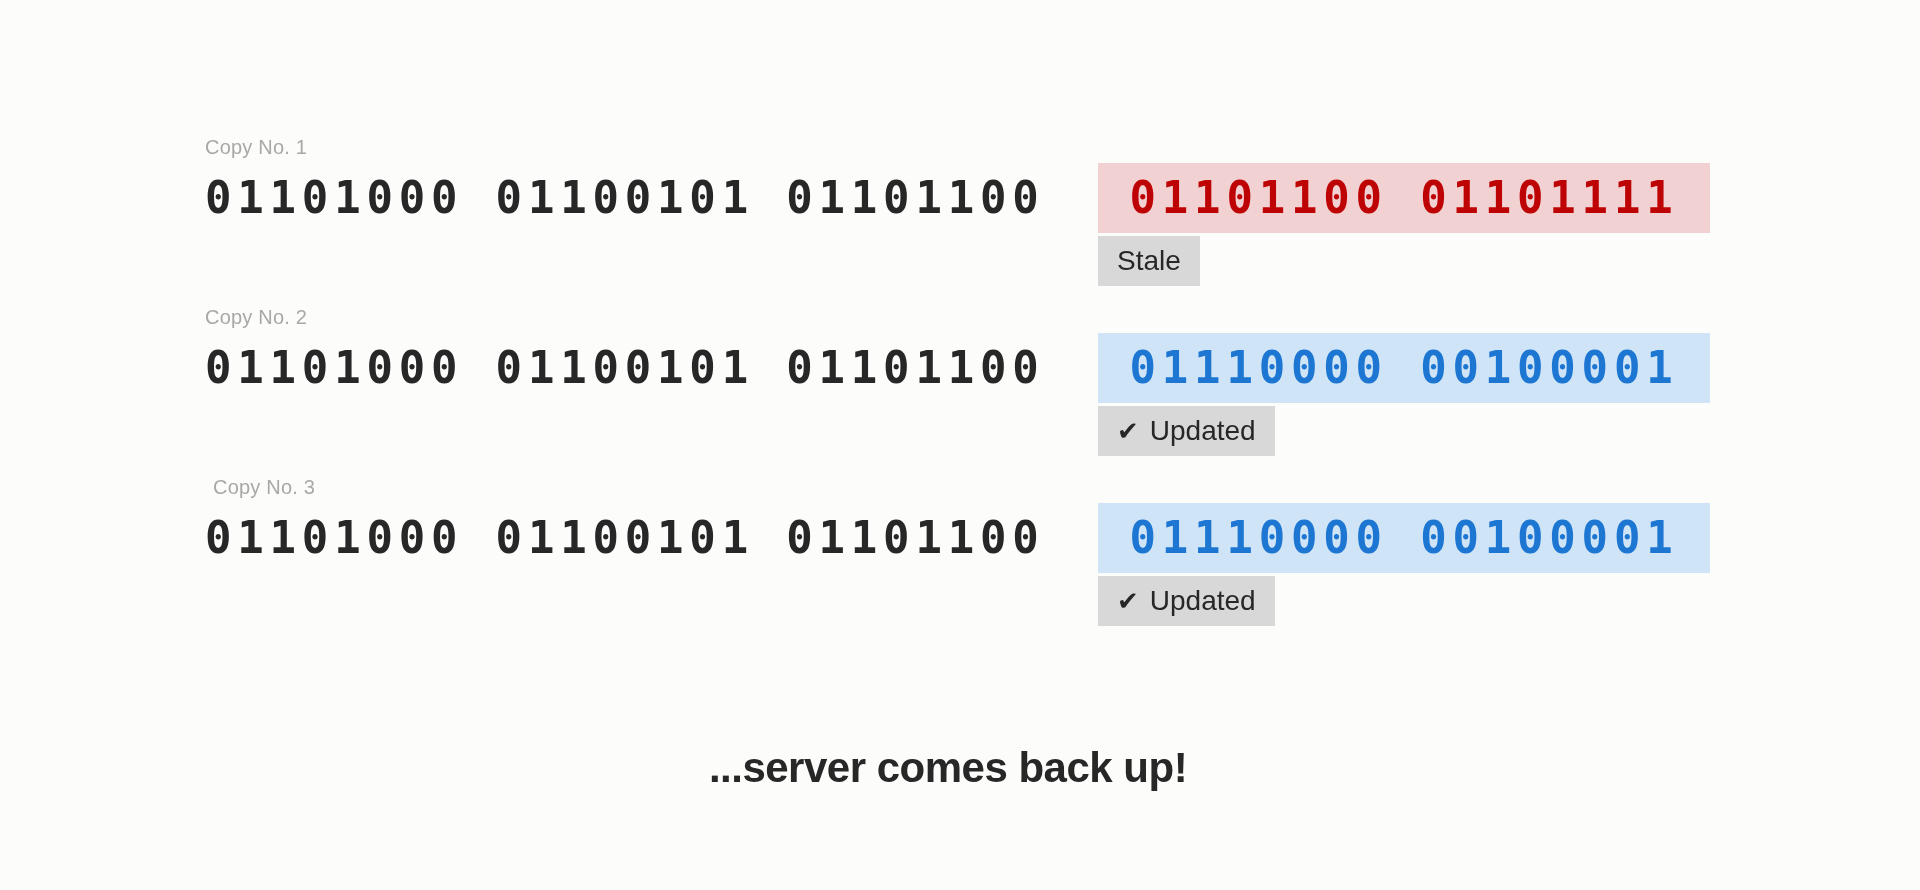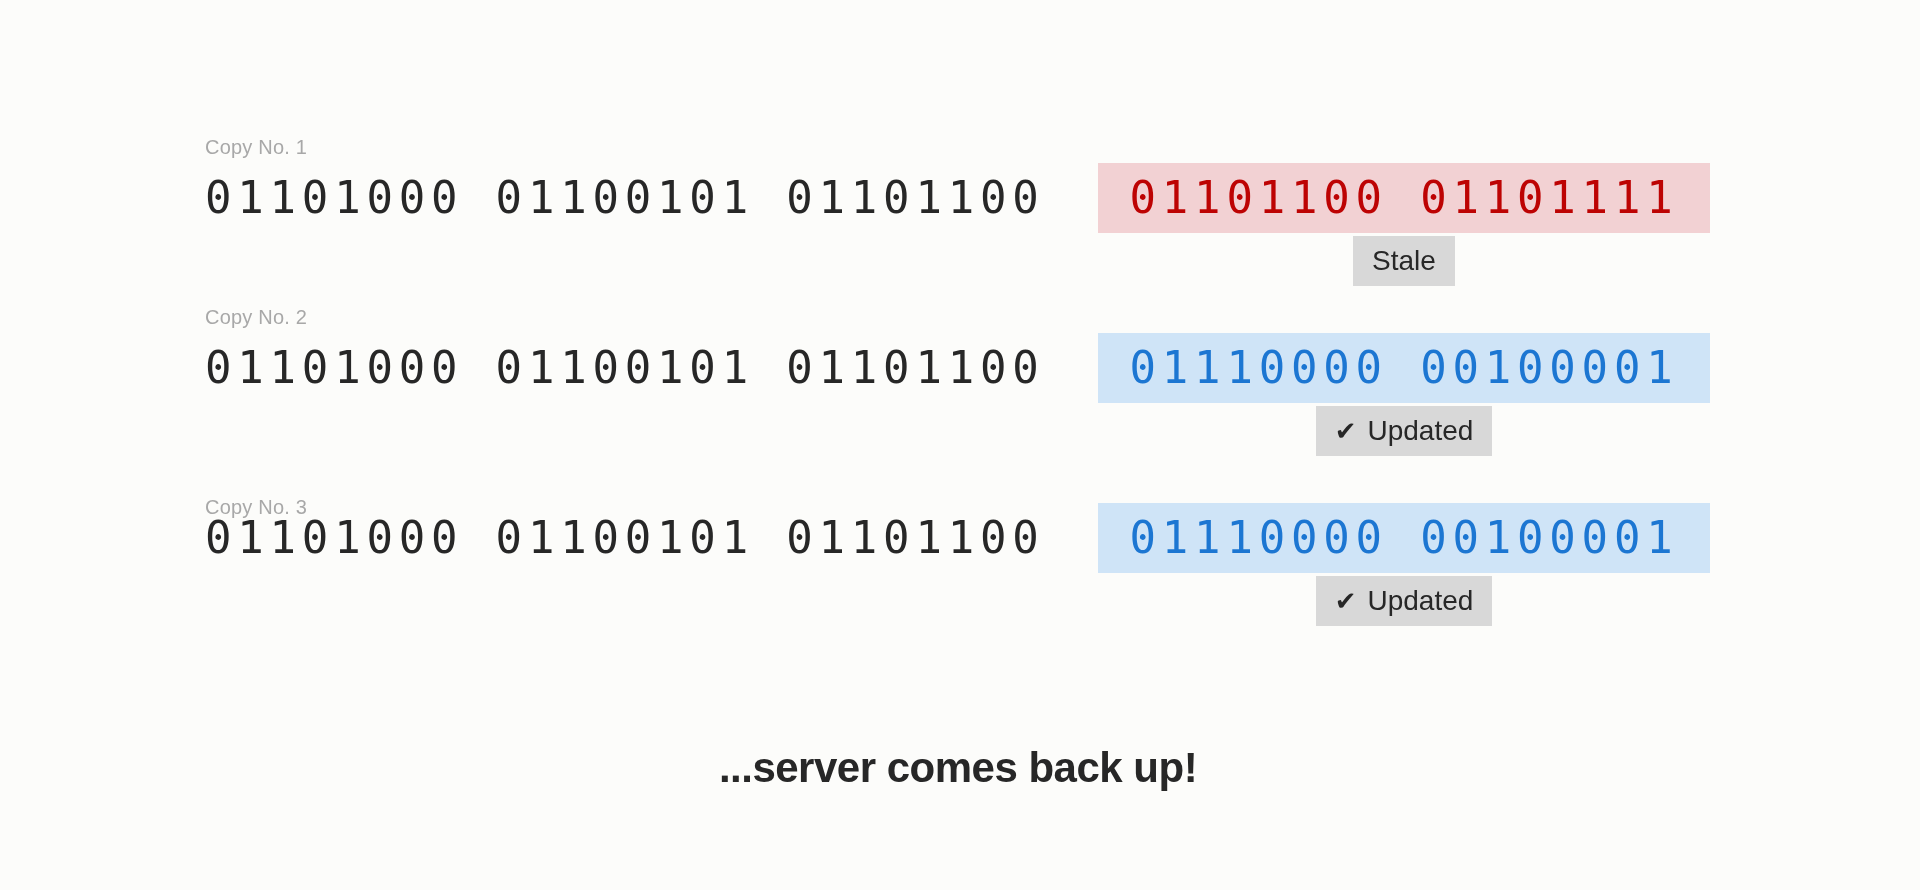--- a/index.html
+++ b/index.html
@@ -32,79 +32,78 @@
     height: 70px;
     display: flex;
     align-items: center;
   }
   .bin-text {
     font-family: "DejaVu Sans Mono", monospace;
     font-size: 44px;
     letter-spacing: 5.8px;
     white-space: pre;
     line-height: 1;
+    font-weight: bold;
   }
   .bin-black { color: var(--ink, #272727); }
   .hl-block {
     position: absolute;
     left: 1098px;
     width: 612px;
     height: 70px;
     display: flex;
     align-items: center;
     justify-content: center;
   }
   .hl-stale   { background: var(--red-bg, #f2d1d3); align-items: center; }
   .hl-stale .bin-text   { color: var(--red-text, #bd0303); }
   .hl-updated { background: var(--blue-bg, #cfe4f7); }
   .hl-updated .bin-text { color: var(--blue-text, #1c76d2); }
   .badge-rail {
     position: absolute;
     left: 1098px;
     width: 612px;
     display: flex;
-    justify-content: center;
   }
   .badge {
     height: 50px;
     background: var(--badge-bg, #d8d8d8);
     color: var(--ink, #272727);
     display: flex;
     align-items: center;
     justify-content: center;
     font-size: 28px;
     padding: 0 19px;
     white-space: nowrap;
   }
   .badge .check {
     font-size: 26px;
     margin-right: 11px;
     color: var(--ink, #272727);
     line-height: 1;
   }
   .caption {
     position: absolute;
-    left: 0;
+    left: 9px;
     top: 744px;
     width: 100%;
     text-align: center;
     font-size: 42px;
     font-weight: bold;
     letter-spacing: -0.5px;
     color: var(--ink, #272727);
-    padding-left: 19px;
   }
   
   .r1 .copy-label { top: 136px; }
   .r1 .bin-line,  .r1 .hl-block { top: 163px; }
   .r1 .badge-rail { top: 236px; }
   .r2 .copy-label { top: 306px; text-align: right; }
   .r2 .bin-line,  .r2 .hl-block { top: 333px; }
   .r2 .badge-rail { top: 406px; }
-  .r3 .copy-label { top: 496px; }
+  .r3 .copy-label { top: 476px; margin-left: 8px; }
   .r3 .bin-line,  .r3 .hl-block { top: 503px; }
   .r3 .badge-rail { top: 576px; }
 </style>
 </head>
 <body>
 
 <div class="canvas">
 
   <div class="row r1">
     <div class="copy-label">Copy No. 1</div>

